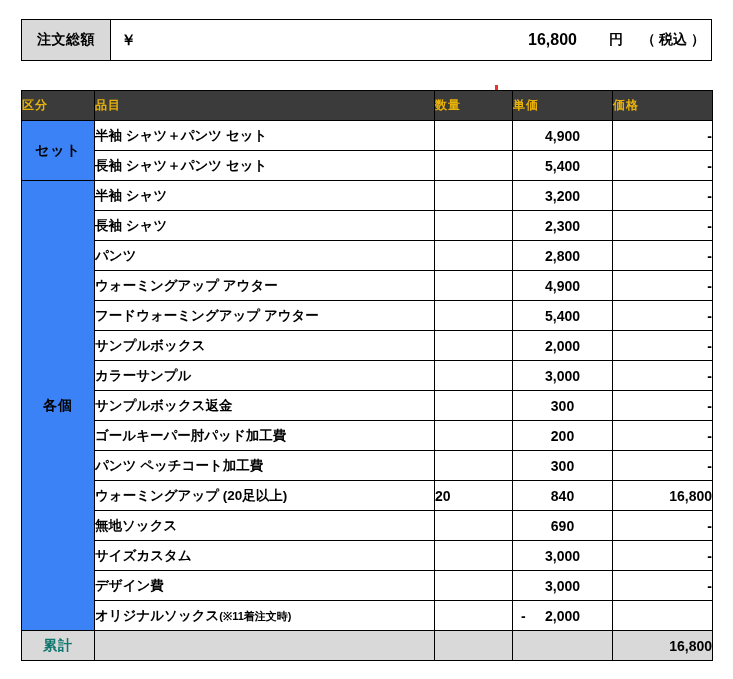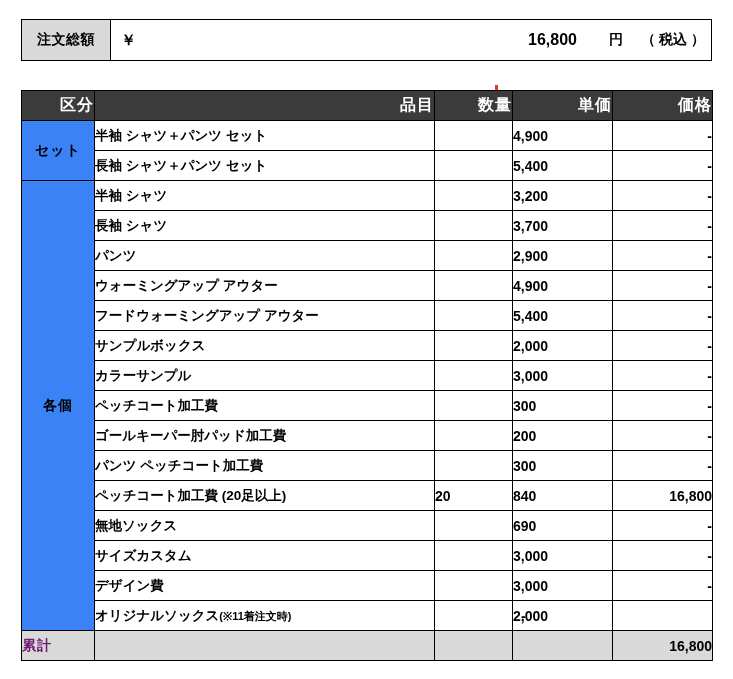--- a/index.html
+++ b/index.html
@@ -88,24 +88,24 @@
     font-size: 13px;
   }
   table.items th, table.items td {
     border: 1px solid #000000;
     padding: 0;
     height: 30px;
     box-sizing: border-box;
   }
   thead th {
     background: #3b3b3b;
-    color: #ffffff;
-    font-size: 16px;
-    font-weight: bold;
-    text-align: right;
+    color: #eab308;
+    font-size: 12px;
+    font-weight: bold;
+    text-align: left;
     height: 29px;
     letter-spacing: 1px;
   }
   col.c-kubun { width: 73px; }
   col.c-item  { width: 340px; }
   col.c-qty   { width: 78px; }
   col.c-price { width: 100px; }
   col.c-total { width: 100px; }
 
   td.kubun {
@@ -128,21 +128,21 @@
   td.item .sub {
     font-size: 11px;
     font-weight: bold;
   }
   td.qty {
     font-size: 14px;
     font-weight: bold;
     vertical-align: middle;
   }
   td.price {
-    text-align: left;
+    text-align: center;
     padding-right: 10px;
     font-size: 14px;
     font-weight: bold;
     vertical-align: middle;
     position: relative;
   }
   td.price .minus {
     position: absolute;
     left: 8px;
     top: 50%;
@@ -157,22 +157,22 @@
     font-weight: bold;
     vertical-align: middle;
   }
 
   tr.footer-row td {
     background: #d9d9d9;
     height: 30px;
   }
   td.footer-label {
     background: #3b3b3b;
-    color: #701a75;
-    text-align: left;
+    color: #0f766e;
+    text-align: center;
     font-size: 14px;
     font-weight: bold;
     letter-spacing: 1px;
   }
   td.footer-total {
     background: #d9d9d9;
     text-align: right;
     padding-right: 10px;
     font-size: 14px;
     font-weight: bold;
@@ -241,27 +241,27 @@
       <tr>
         <td class="kubun" rowspan="15">各個</td>
         <td class="item">半袖 シャツ</td>
         <td class="qty"></td>
         <td class="price">3,200</td>
         <td class="total">-</td>
       </tr>
       <tr>
         <td class="item">長袖 シャツ</td>
         <td class="qty"></td>
-        <td class="price">3,700</td>
+        <td class="price">2,300</td>
         <td class="total">-</td>
       </tr>
       <tr>
         <td class="item">パンツ</td>
         <td class="qty"></td>
-        <td class="price">2,900</td>
+        <td class="price">2,800</td>
         <td class="total">-</td>
       </tr>
       <tr>
         <td class="item">ウォーミングアップ  アウター</td>
         <td class="qty"></td>
         <td class="price">4,900</td>
         <td class="total">-</td>
       </tr>
       <tr>
         <td class="item">フードウォーミングアップ アウター</td>
@@ -275,39 +275,39 @@
         <td class="price">2,000</td>
         <td class="total">-</td>
       </tr>
       <tr>
         <td class="item">カラーサンプル</td>
         <td class="qty"></td>
         <td class="price">3,000</td>
         <td class="total">-</td>
       </tr>
       <tr>
-        <td class="item">ペッチコート加工費</td>
+        <td class="item">サンプルボックス返金</td>
         <td class="qty"></td>
         <td class="price">300</td>
         <td class="total">-</td>
       </tr>
       <tr>
         <td class="item">ゴールキーパー肘パッド加工費</td>
         <td class="qty"></td>
         <td class="price">200</td>
         <td class="total">-</td>
       </tr>
       <tr>
         <td class="item">パンツ ペッチコート加工費</td>
         <td class="qty"></td>
         <td class="price">300</td>
         <td class="total">-</td>
       </tr>
       <tr>
-        <td class="item">ペッチコート加工費 (20足以上)</td>
+        <td class="item">ウォーミングアップ (20足以上)</td>
         <td class="qty">20</td>
         <td class="price">840</td>
         <td class="total">16,800</td>
       </tr>
       <tr>
         <td class="item">無地ソックス</td>
         <td class="qty"></td>
         <td class="price">690</td>
         <td class="total">-</td>
       </tr>

